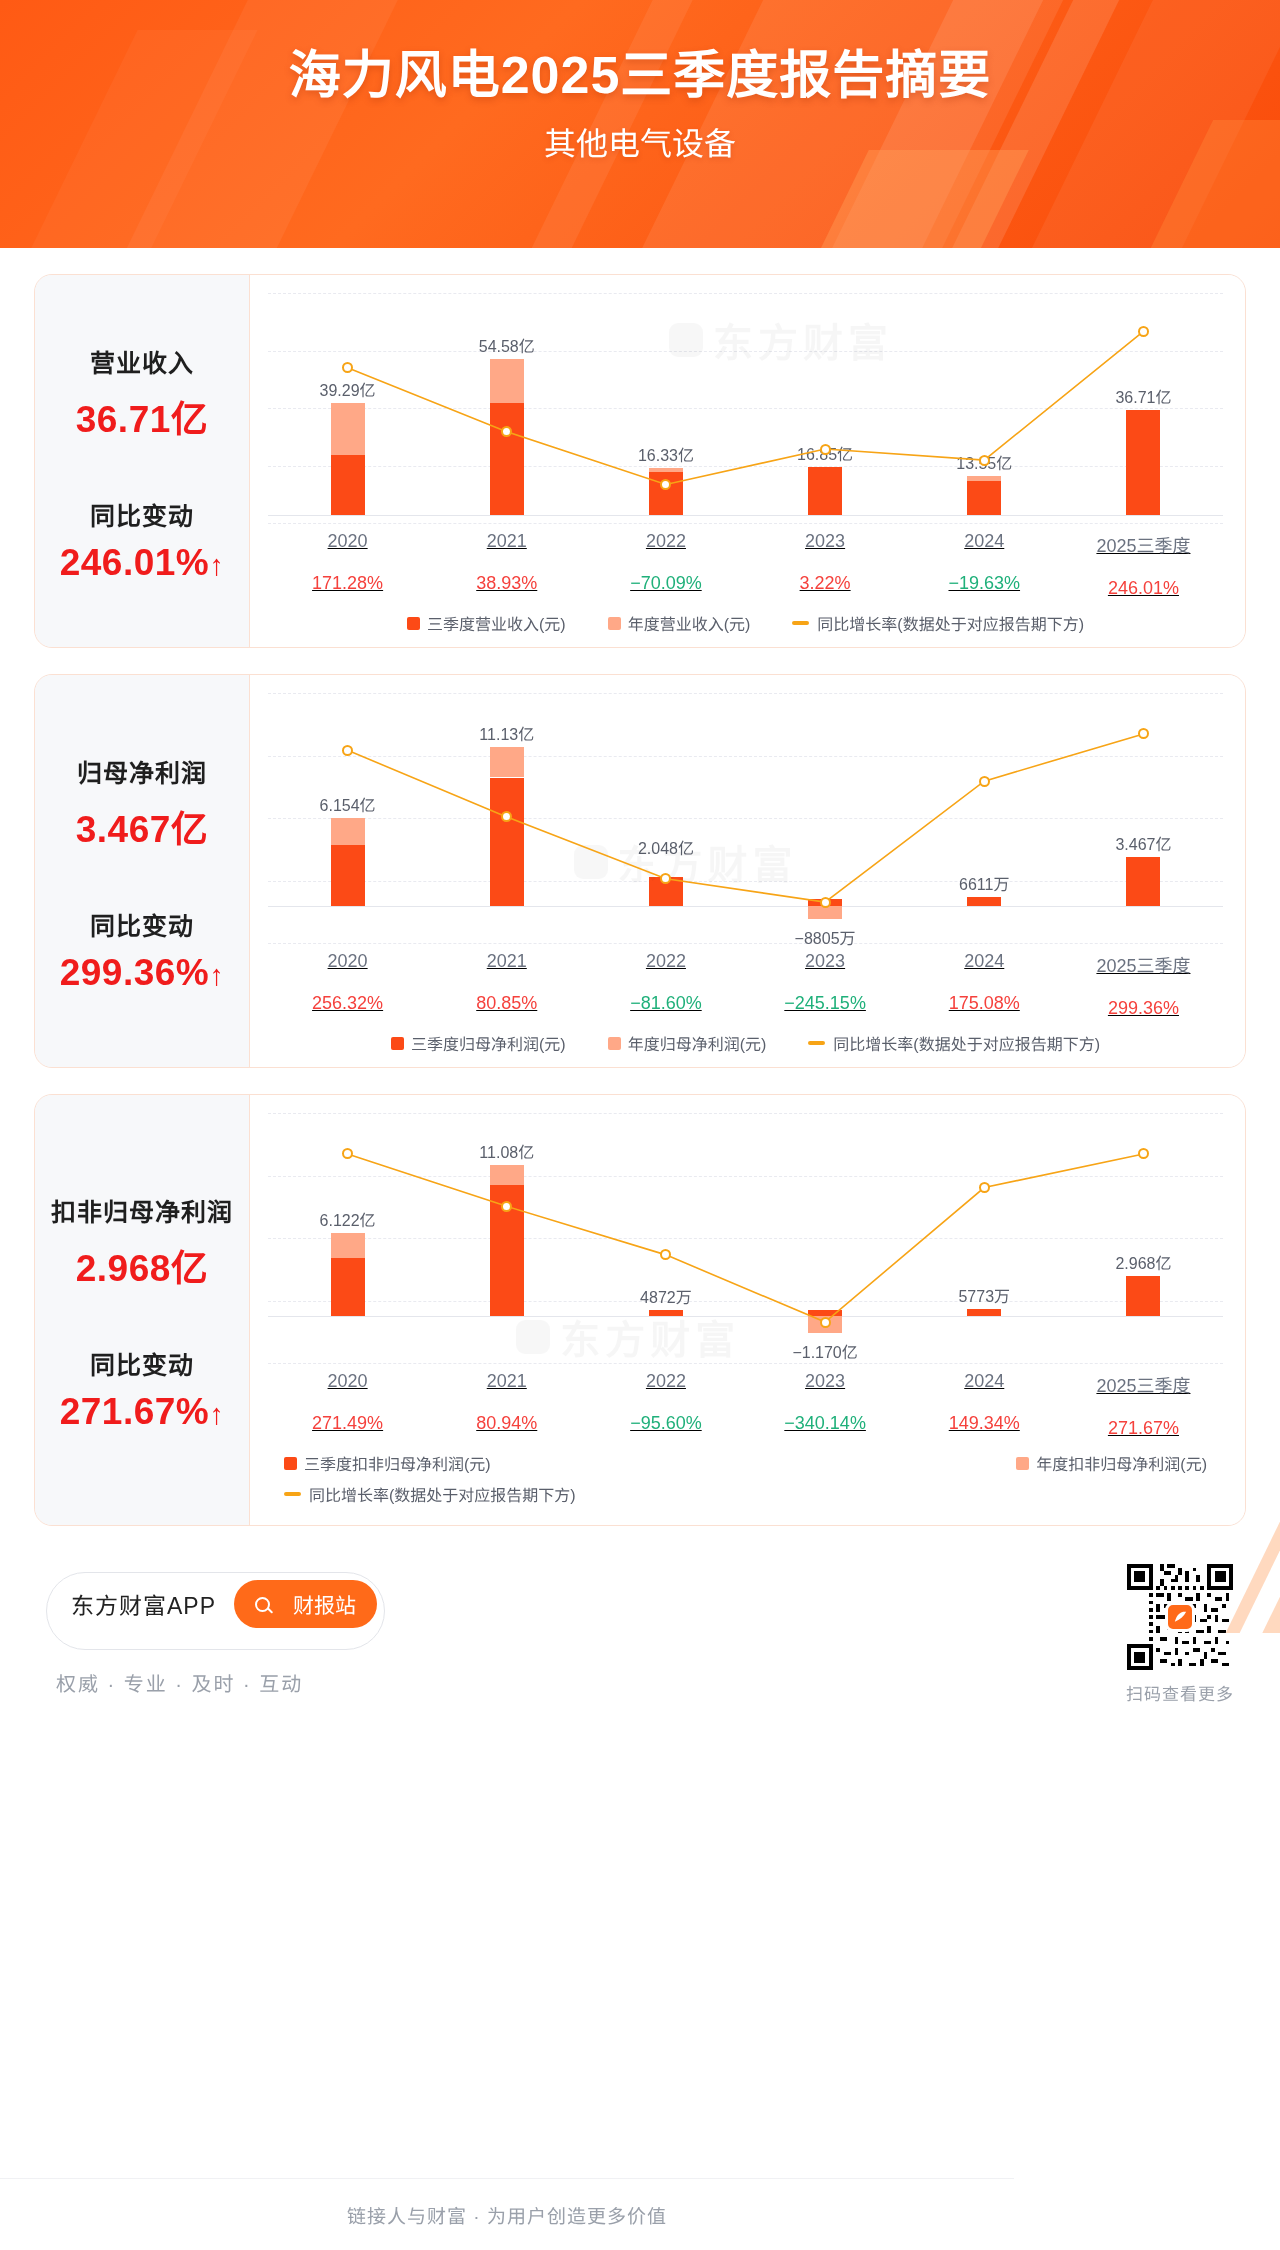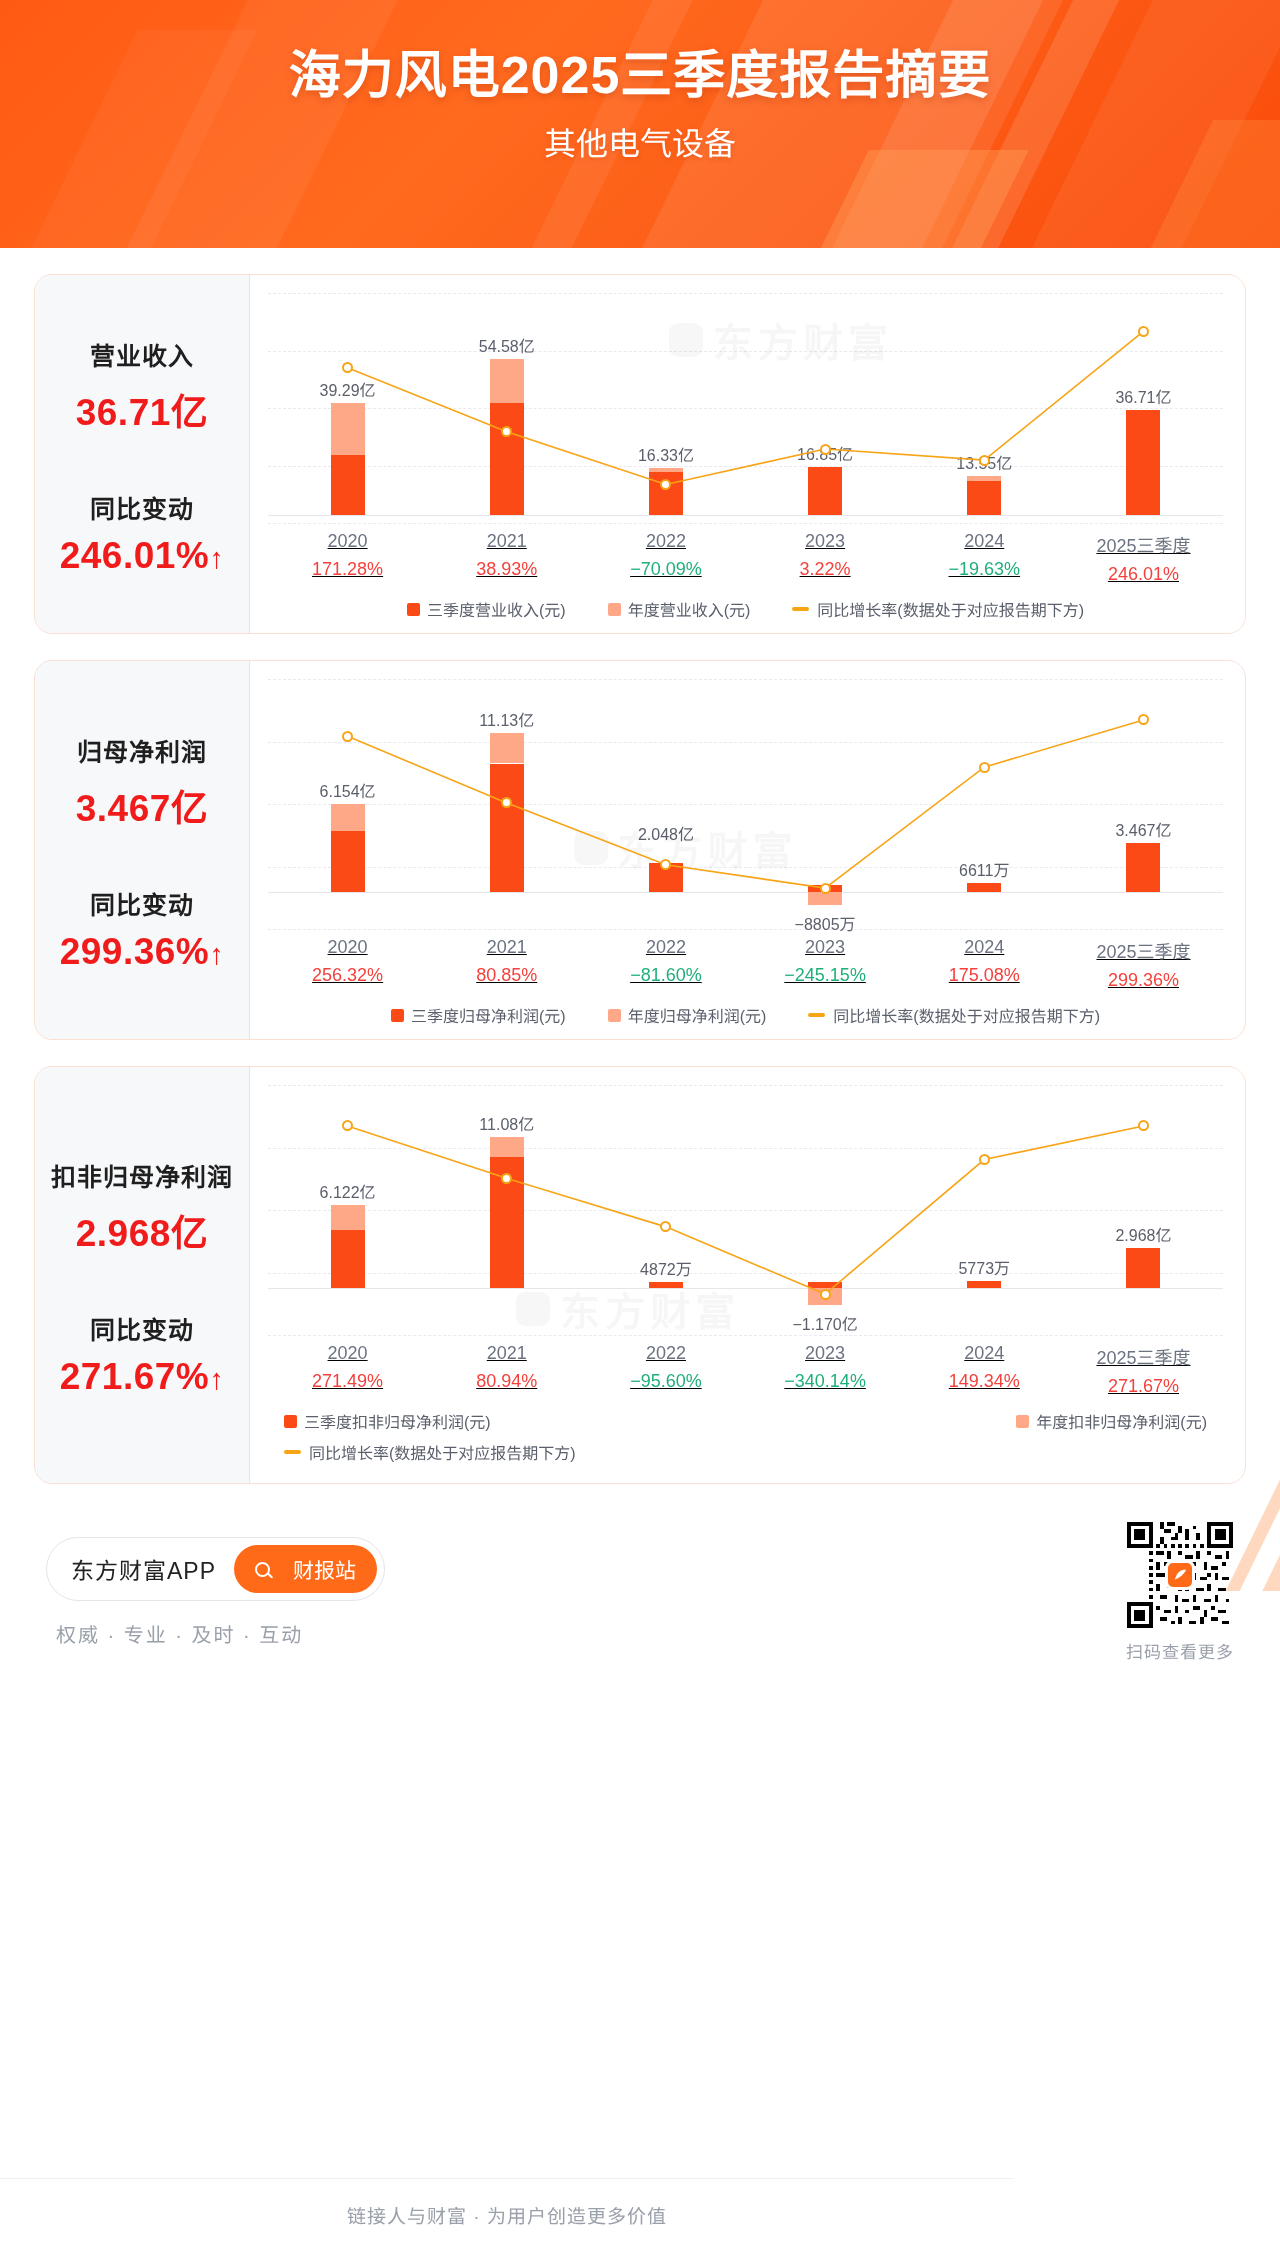--- a/index.html
+++ b/index.html
@@ -107,21 +107,21 @@
 
   .pt {
     position:absolute; width:11px; height:11px; margin-left:-5.5px; margin-top:-5.5px;
     border-radius:50%; background:#fff; border:2.5px solid #f7a416; z-index:5;
   }
 
   
   .axis { display:flex; margin-top: 8px; }
   .axis-cell { flex:1 1 0; text-align:center;text-decoration:underline; }
   .axis-year { font-size:18px; color:#6b7280; }
-  .axis-pct { font-size:18px; margin-top:7px; }
+  .axis-pct { font-size:18px; margin-top:21px; }
   .pct-up { color:#f5413c; }
   .pct-down { color:#1fb07a; }
 
   
   .legend { display:flex; justify-content:center; align-items:center;
             margin-top:12px; flex-wrap:wrap; gap: 6px 42px; padding: 0 10px; }
   .lg-item { display:flex; align-items:center; font-size:16px; color:#5a5f6b; white-space:nowrap; }
   .sw { width:13px; height:13px; border-radius:2px; margin-right:7px; flex:0 0 auto; }
   .sw-line { width:17px; height:4px; border-radius:2px; margin-right:8px; background:#f7a416; flex:0 0 auto; }
 
@@ -139,21 +139,21 @@
 
   
   .footer {
     margin: 34px 34px 0 34px;
     display:flex; align-items:center; justify-content:space-between;
     padding: 4px 12px 0 12px;
   }
   .app-pill {
     display:inline-flex; align-items:center;
     border:1px solid #e3e5ea; border-radius:999px;
-    padding: 7px 7px 7px 24px; background:#fff;
+    padding: 7px 7px 21px 24px; background:#fff;
   }
   .app-name { font-size:23px; color:#222; letter-spacing:1px; margin-right:18px; }
   .app-btn {
     display:inline-flex; align-items:center; gap:23px;
     background:#ff6a19; color:#fff; border-radius:999px;
     padding: 9px 21px; font-size:21px;
   }
   .mag { width:15px; height:15px; border:2px solid #fff; border-radius:50%; position:relative; flex:0 0 auto; }
   .mag::after { content:''; position:absolute; width:2px; height:7px; background:#fff;
                 right:-3px; bottom:-4px; transform:rotate(-45deg); border-radius:1px; }

